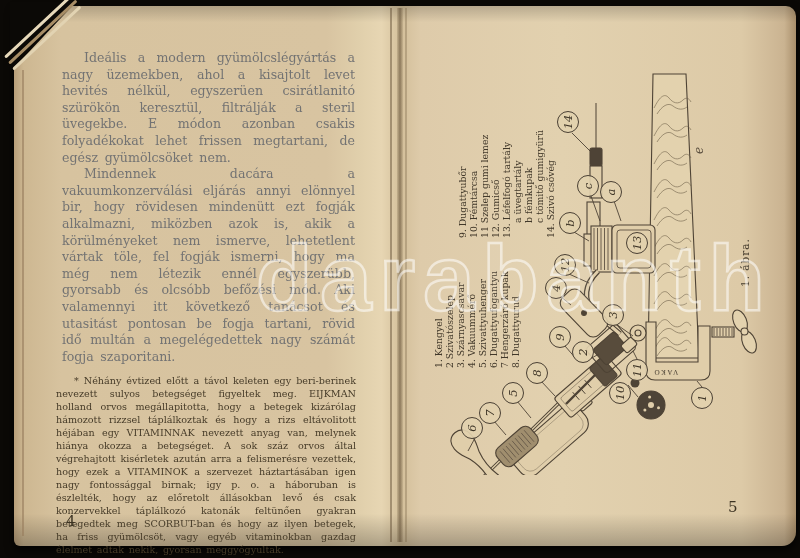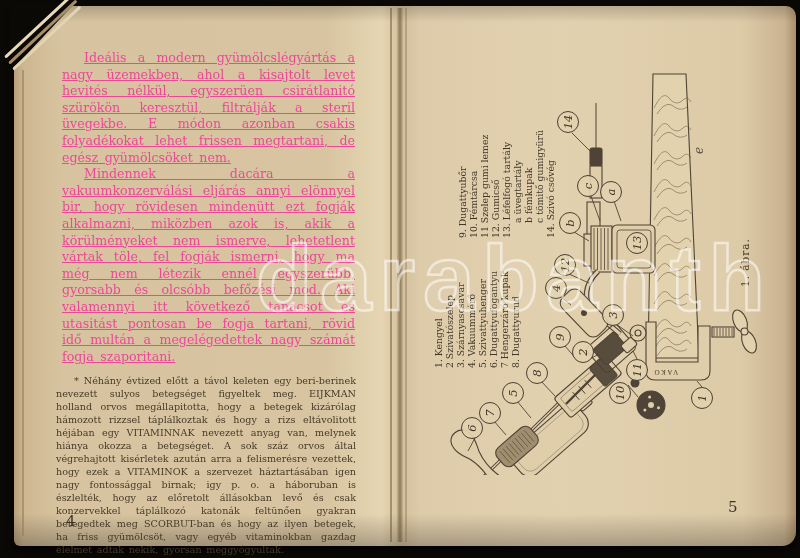--- a/index.html
+++ b/index.html
@@ -16,22 +16,22 @@
   .fold-c{position:absolute;left:405px;top:8px;width:2px;height:534px;background:rgba(110,88,58,.3);}
   .corner-cut{position:absolute;left:10px;top:2px;width:66px;height:70px;background:#0b0906;
           clip-path:polygon(0 0,100% 0,0 100%);}
   .stack-line{position:absolute;height:2.5px;width:92px;transform-origin:left center;border-radius:2px;}
   .sl1{left:5px;top:56px;transform:rotate(-43deg);background:#e7d9ba;}
   .sl2{left:9px;top:62px;transform:rotate(-43deg);background:#a78d66;}
   .sl3{left:13px;top:68px;transform:rotate(-43deg);background:#e2d3b2;}
   .edge-line{position:absolute;left:22px;top:70px;width:1.5px;height:466px;background:rgba(150,124,92,.6);}
 
   
-  .lp-text{position:absolute;left:62px;top:50px;width:293px;color:#ec4899;
-           font-size:12.6px;line-height:16.6px;text-align:justify;word-spacing:2.6px;text-decoration:underline;}
+  .lp-text{position:absolute;left:62px;top:50px;width:293px;color:#737373;
+           font-size:12.6px;line-height:16.6px;text-align:justify;word-spacing:2.6px;}
   .lp-text p{margin:0;text-indent:22px;}
   .footnote{position:absolute;left:56px;top:374px;width:300px;color:#463b28;
             font-size:9.6px;line-height:13px;text-align:justify;word-spacing:1.6px;text-indent:18px;}
   .pageno{position:absolute;color:#3c3322;font-size:15px;}
   .pn4{left:66px;top:512px;}
   .pn5{left:728px;top:498px;}
 
   
   .parts-list{position:absolute;left:340px;top:155px;width:305px;height:125px;
               transform:rotate(-90deg);color:#41382a;font-size:9.3px;line-height:11px;}

